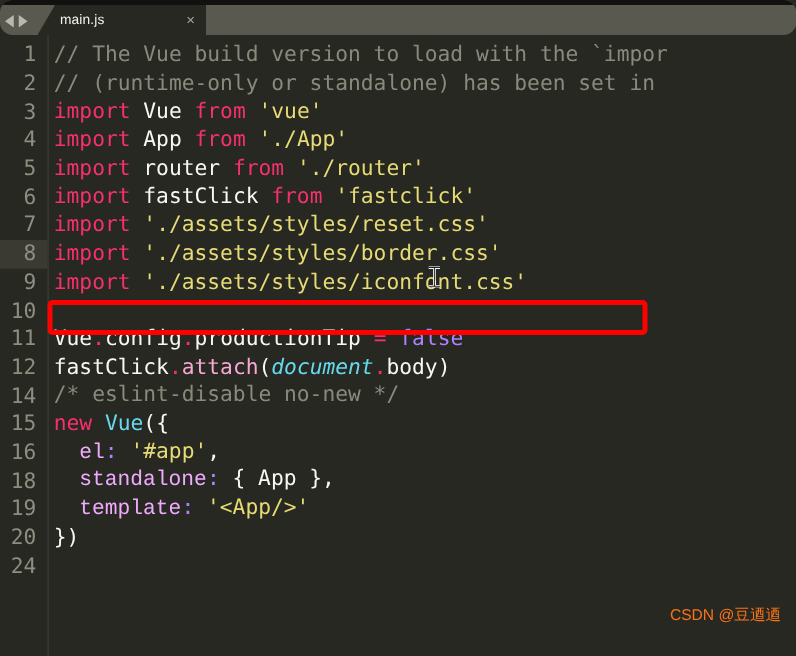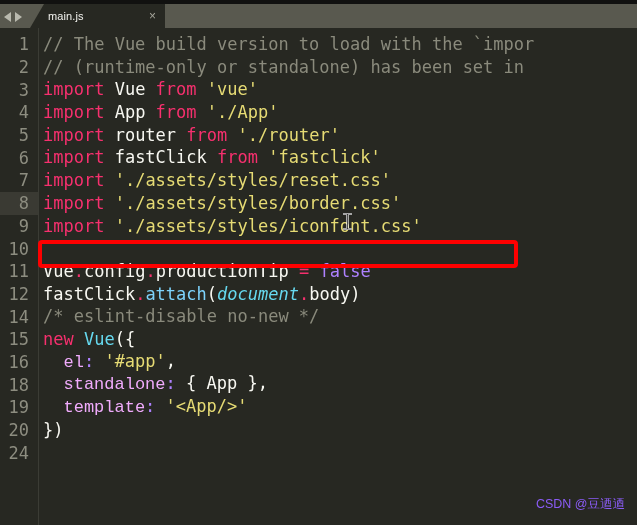--- a/index.html
+++ b/index.html
@@ -25,20 +25,21 @@
   }
 
   
   .tabbar {
     position: relative;
     height: 28px;
     background: #59594f;
     display: flex;
     align-items: flex-end;
     overflow: hidden;
+    border-radius: 10px;
   }
   .tabbar-top-strip {
     position: absolute;
     left: 0; top: 0;
     width: 100%;
     height: 4px;
     background: #111110;
   }
 
   .tab-nav {
@@ -139,21 +140,21 @@
     color: #f8f8f2;
     white-space: pre;
     overflow: hidden;
   }
 
   
   .t-com { color: #8a8a7c; }
   .t-kw  { color: #f6306e; }
   .t-str { color: #e6db74; }
   .t-id  { color: #f8f8f2; }
-  .t-fn  { color: #7dd3fc; }
+  .t-fn  { color: #f9a8d4; }
   .t-cls { color: #66d9ef; }
   .t-par { color: #66d9ef; font-style: italic; }
   .t-num { color: #ae81ff; }
   .t-op  { color: #f6306e; }
   .t-key { color: #f0abfc; font-family: Liberation Mono, monospace; }
   .t-pun { color: #ae81ff; }
   .t-pln { color: #f8f8f2; }
 
   
   .annot-box {
@@ -170,24 +171,24 @@
     z-index: 7;
     pointer-events: none;
     width: 11px;
     height: 17px;
   }
 
   
   .watermark {
     position: absolute;
     right: 12px;
-    bottom: 12px;
+    bottom: 24px;
     font-family: "Liberation Sans", sans-serif;
     font-size: 12.5px;
-    color: #8b5cf6;
+    color: #f97316;
     z-index: 8;
     white-space: nowrap;
   }
 </style>
 </head>
 <body>
 
 <div class="window">
 
   <div class="tabbar">

